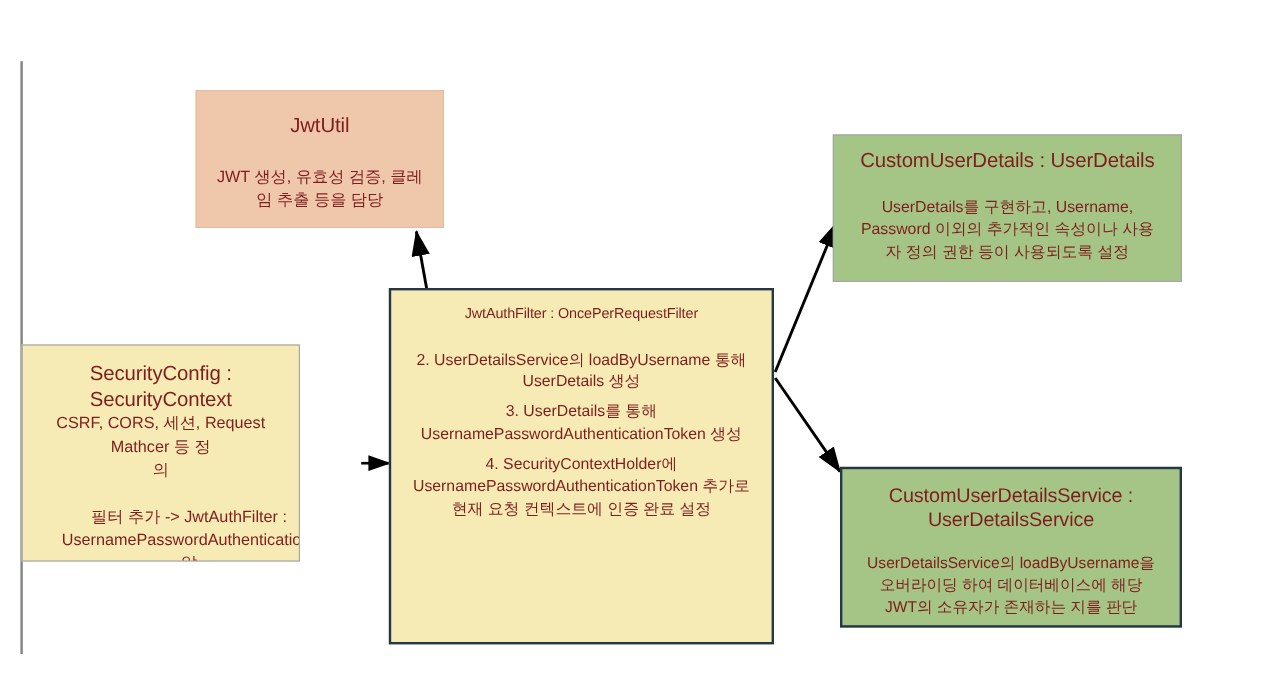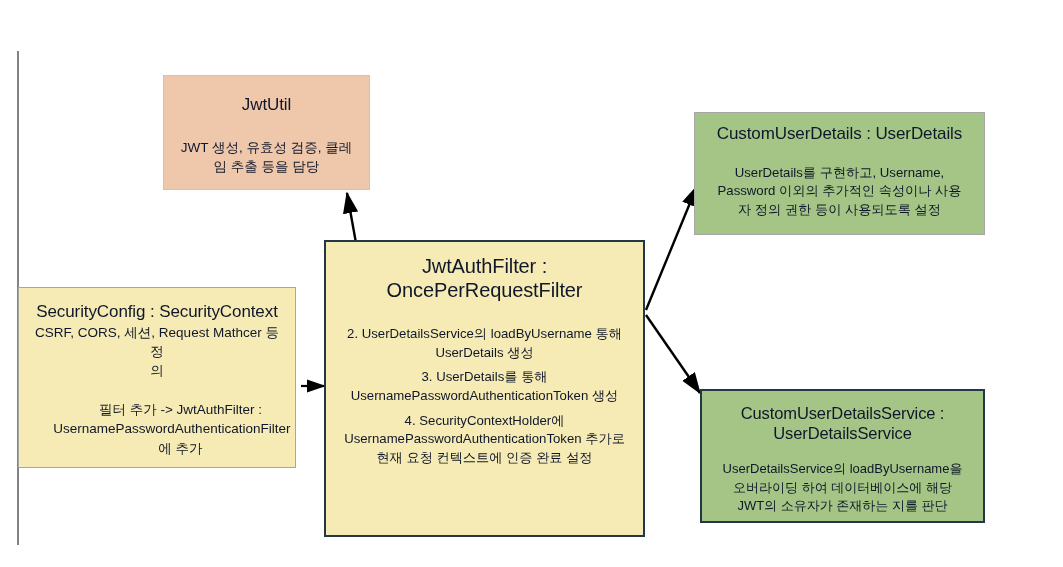--- a/index.html
+++ b/index.html
@@ -20,21 +20,21 @@
     position: absolute;
     background: #808387;
   }
   .node {
     position: absolute;
     box-sizing: border-box;
     display: flex;
     flex-direction: column;
     align-items: center;
     text-align: center;
-    color: #0f172a;
+    color: #7f1d1d;
     overflow: hidden;
   }
   .node-title {
     font-weight: 400;
     letter-spacing: -0.1px;
     line-height: 1.22;
     width: 100%;
   }
   .node-body {
     line-height: 1.42;
@@ -54,38 +54,38 @@
     left: 163px; top: 75px; width: 207px; height: 115px;
     background: #EFC8AC;
     border: 1px solid #E3BDA2;
     padding: 19px 10px 0 10px;
   }
   #node-jwtutil .node-title { font-size: 17px; }
   #node-jwtutil .node-body { font-size: 13.5px; margin-top: 22px; }
 
   
   #node-securityconfig {
-    left: 18px; top: 287px; width: 278px; height: 181px;
+    left: 18px; top: 287px; width: 232px; height: 181px;
     background: #F7EBB5;
     border: 1px solid #A6A6A6;
     padding: 14px 9px 0 9px;
   }
   #node-securityconfig .node-title { font-size: 17px; }
   #node-securityconfig .node-body { font-size: 13.5px; }
   #node-securityconfig .b1 { }
   #node-securityconfig .b2 { margin-top: 20px; margin-left: 47px; }
 
   
   #node-jwtauthfilter {
     left: 324px; top: 240px; width: 321px; height: 297px;
     background: #F7EBB5;
     border: 2px solid #243746;
     padding: 12px 6px 0 6px;
   }
-  #node-jwtauthfilter .node-title { font-size: 20px; }
+  #node-jwtauthfilter .node-title { font-size: 12px; }
   #node-jwtauthfilter .node-steps { font-size: 13.2px; margin-top: 22px; }
   #node-jwtauthfilter .node-steps .step + .step { margin-top: 6px; }
 
   
   #node-customuserdetails {
     left: 694px; top: 112px; width: 291px; height: 123px;
     background: #A4C585;
     border: 1px solid #A6A6A6;
     padding: 11px 10px 0 10px;
   }

